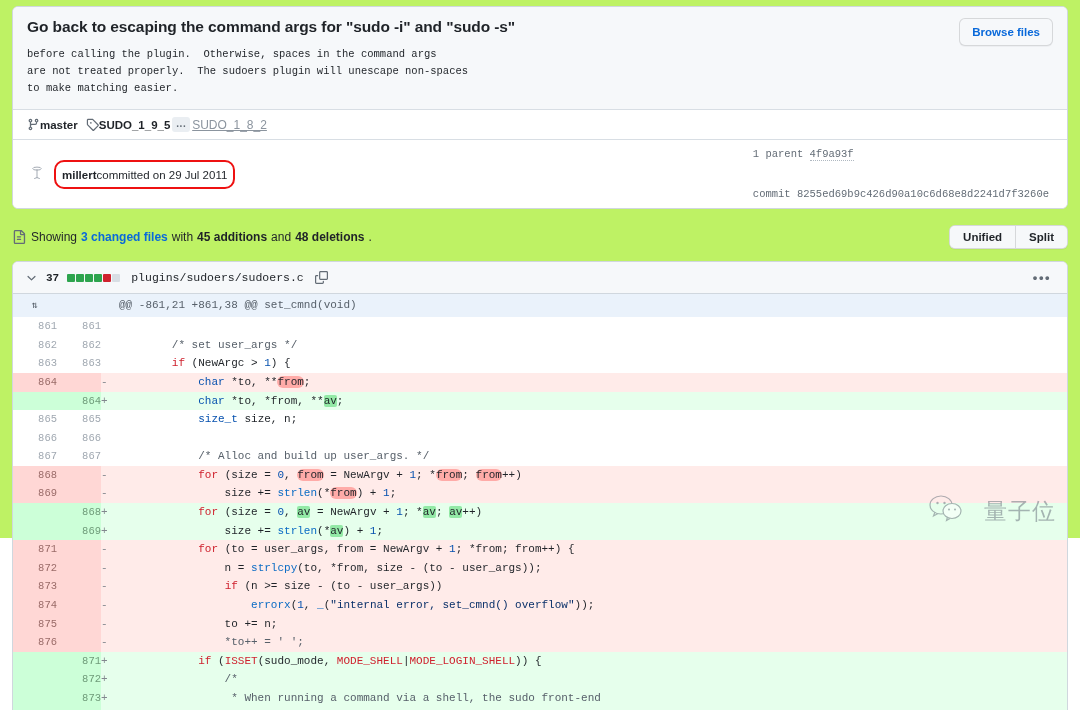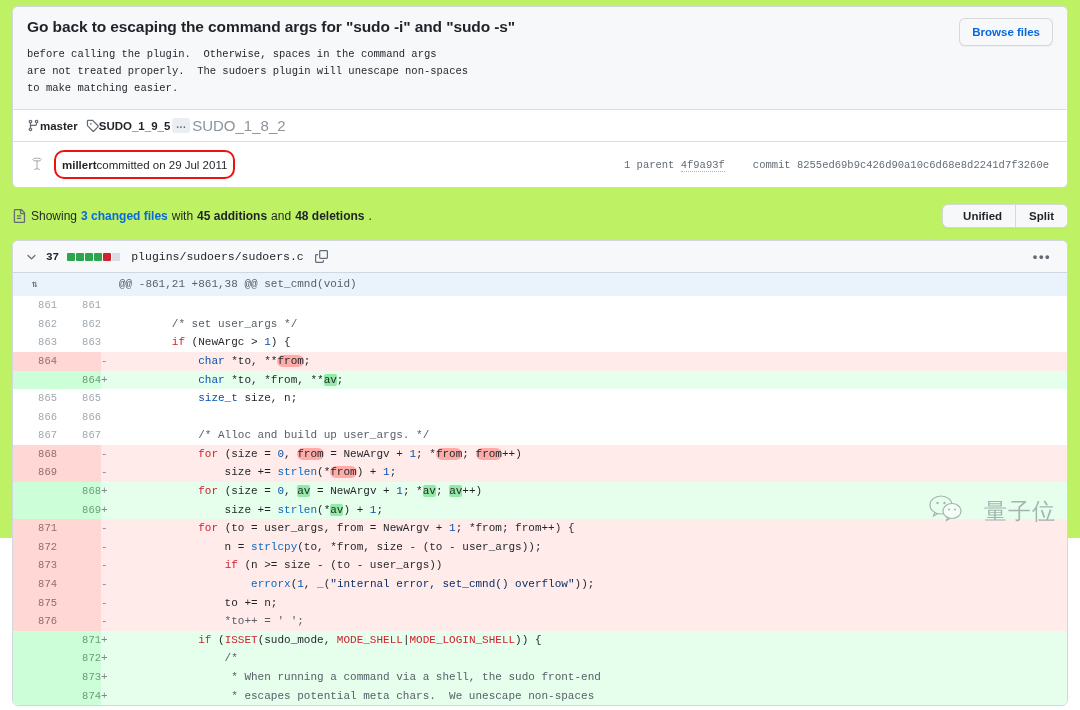--- a/index.html
+++ b/index.html
@@ -100,21 +100,22 @@
     border-radius: 3px;
     font-size: 10px;
     line-height: 9px;
     padding: 2px 4px 4px 4px;
     letter-spacing: 0.5px;
     font-weight: bold;
     margin: 0 2px;
   }
   .ref-tag-muted {
     color: #8b949e;
-    font-size: 15px;
+    font-size: 12px;
+    text-decoration: underline;
   }
 
   
   .author-row {
     display: flex;
     align-items: center;
     padding: 8px 14px;
     background: #ffffff;
     position: relative;
     min-height: 20px;
@@ -148,20 +149,21 @@
     color: #1f2328;
   }
   .commit-meta {
     margin-left: auto;
     display: flex;
     gap: 28px;
     font-family: "Liberation Mono", "DejaVu Sans Mono", monospace;
     font-size: 10.5px;
     color: #636c76;
     padding-right: 4px;
+    flex-direction: column;
   }
   .commit-meta .sha {
     color: #636c76;
   }
   .sha-parent {
     border-bottom: 1px dotted #afb8c1;
   }
 
   
   .showing-bar {
@@ -191,21 +193,20 @@
     display: inline-flex;
   }
   .seg-control {
     margin-left: auto;
     display: inline-flex;
     border: 1px solid rgba(31,35,40,0.15);
     border-radius: 6px;
     overflow: hidden;
     background: #f6f8fa;
     box-shadow: 0 1px 0 rgba(31,35,40,0.04);
-    padding-left: 7px;
   }
   .seg-control button {
     border: none;
     background: #f6f8fa;
     font-family: "Liberation Sans", sans-serif;
     font-size: 11.5px;
     font-weight: bold;
     color: #1f2328;
     padding: 5px 13px;
     cursor: pointer;

